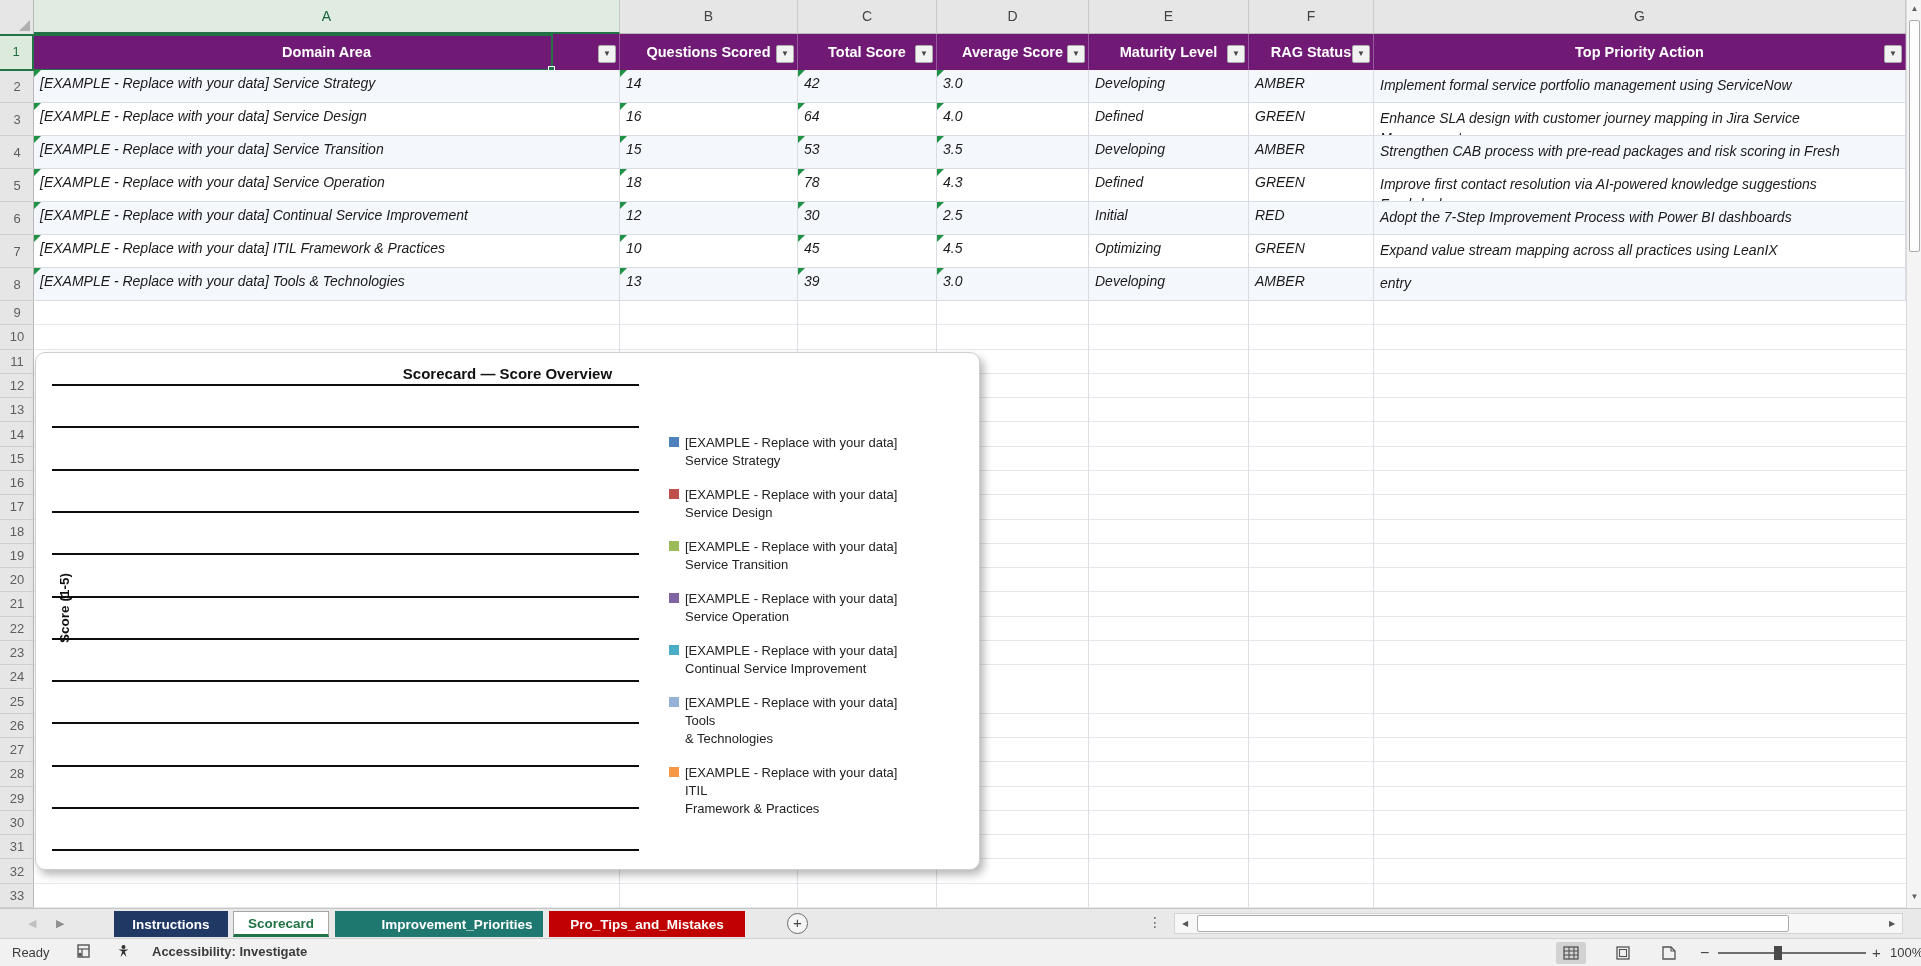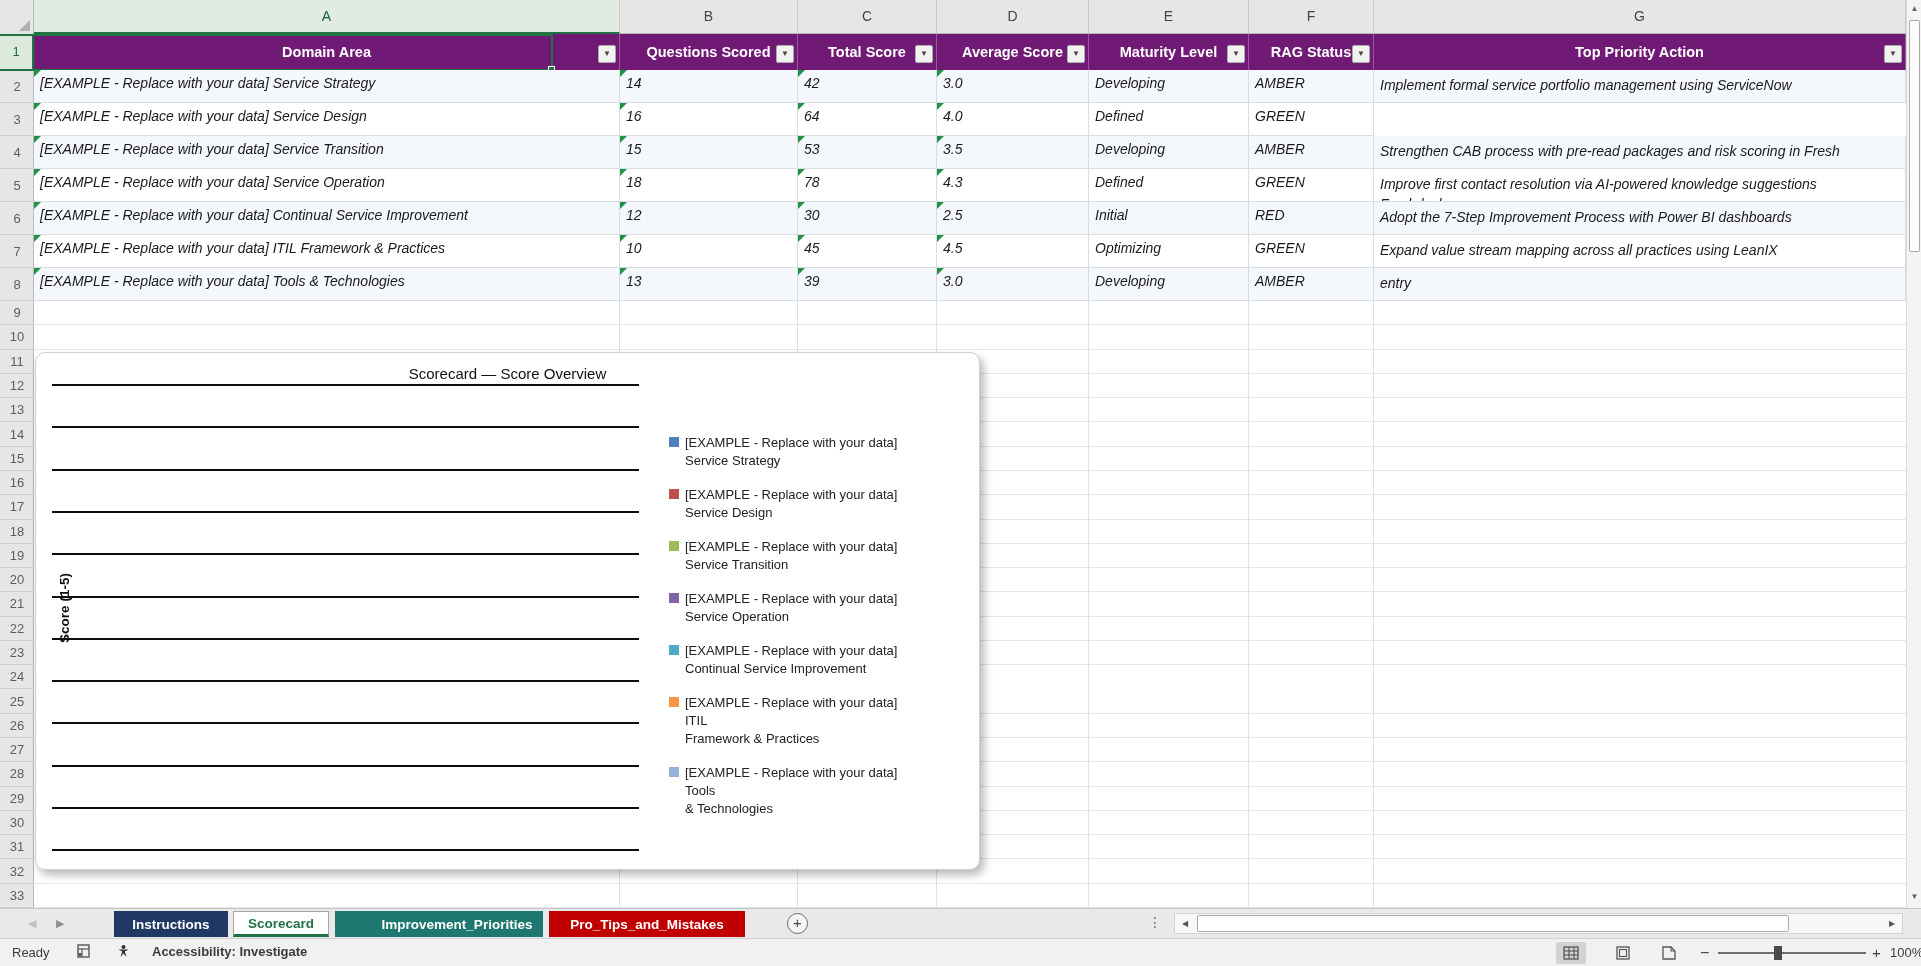--- a/index.html
+++ b/index.html
@@ -38,21 +38,21 @@
   .emptyrows{position:absolute;left:0;top:267px;width:1872px;height:607px;
     background:repeating-linear-gradient(to bottom,#fff 0px,#fff 23.3px,#E4E7EB 23.3px,#E4E7EB 24.28px);}
   .vline{position:absolute;top:267px;height:607px;width:1px;background:#DCDFE4;}
 
   
   .a1sel{position:absolute;left:-34px;top:0;width:587px;height:37px;border:2px solid #217346;pointer-events:none;}
   .a1sel .handle{position:absolute;right:-4px;bottom:-4px;width:7px;height:7px;background:#217346;border:1.5px solid #fff;}
 
   
   .chart{position:absolute;left:1px;top:318px;width:945px;height:518px;background:#fff;border:1.5px solid #CFCFCF;border-radius:10px;box-shadow:4px 5px 9px rgba(0,0,0,.28);}
-  .chart-title{position:absolute;left:0;right:0;top:12px;text-align:center;font-size:15px;font-weight:normal;color:#111;}
+  .chart-title{position:absolute;left:0;right:0;top:12px;text-align:center;font-size:15px;font-weight:bold;color:#111;}
   .chart-plot{position:absolute;left:0;top:0;width:100%;height:100%;}
   .gridline{position:absolute;left:16px;width:587px;height:2px;background:#0d0d0d;}
   .ylab{position:absolute;left:28px;top:255px;transform:translate(-50%,-50%) rotate(-90deg);font-size:13.5px;font-weight:bold;white-space:nowrap;color:#111;}
   .legend{position:absolute;left:633px;top:80px;width:250px;}
   .lgitem{position:relative;margin-bottom:16px;padding-left:16px;}
   .lgmark{position:absolute;left:0;top:4px;width:10px;height:10px;}
   .lgtxt{font-size:13px;line-height:17px;color:#222;}
 
   
   .vscroll{position:absolute;left:1906px;top:0;width:15px;height:908px;background:#F4F4F4;border-left:1px solid #DADADA;}
@@ -171,20 +171,24 @@
           <div class="l1">Implement formal service portfolio management using ServiceNow</div>
         </div>
       </div>
     <div class="drow" style="top:69px">
         <div class="dcell cA"><span class="gtri"></span>[EXAMPLE - Replace with your data] Service Design</div>
         <div class="dcell cB"><span class="gtri"></span>16</div>
         <div class="dcell cC"><span class="gtri"></span>64</div>
         <div class="dcell cD"><span class="gtri"></span>4.0</div>
         <div class="dcell cE">Defined</div>
         <div class="dcell cF">GREEN</div>
+        <div class="dcell cG gcell">
+          <div class="l1">Enhance SLA design with customer journey mapping in Jira Service</div>
+          <div class="l2">Management</div>
+        </div>
       </div>
     <div class="drow band" style="top:102px">
         <div class="dcell cA"><span class="gtri"></span>[EXAMPLE - Replace with your data] Service Transition</div>
         <div class="dcell cB"><span class="gtri"></span>15</div>
         <div class="dcell cC"><span class="gtri"></span>53</div>
         <div class="dcell cD"><span class="gtri"></span>3.5</div>
         <div class="dcell cE">Developing</div>
         <div class="dcell cF">AMBER</div>
         <div class="dcell cG gcell">
           <div class="l1">Strengthen CAB process with pre-read packages and risk scoring in Fresh</div>
@@ -252,22 +256,22 @@
           <div class="gridline" style="top: 496.3px;"></div>
         </div>
       <div class="chart-title">Scorecard — Score Overview</div>
       <div class="ylab">Score (1-5)</div>
       <div class="legend">
           <div class="lgitem"><span class="lgmark" style="background: rgb(79, 129, 189);"></span><span class="lgtxt">[EXAMPLE - Replace with your data]<br>Service Strategy</span></div>
           <div class="lgitem"><span class="lgmark" style="background: rgb(192, 80, 77);"></span><span class="lgtxt">[EXAMPLE - Replace with your data]<br>Service Design</span></div>
           <div class="lgitem"><span class="lgmark" style="background: rgb(155, 187, 89);"></span><span class="lgtxt">[EXAMPLE - Replace with your data]<br>Service Transition</span></div>
           <div class="lgitem"><span class="lgmark" style="background: rgb(128, 100, 162);"></span><span class="lgtxt">[EXAMPLE - Replace with your data]<br>Service Operation</span></div>
           <div class="lgitem"><span class="lgmark" style="background: rgb(75, 172, 198);"></span><span class="lgtxt">[EXAMPLE - Replace with your data]<br>Continual Service Improvement</span></div>
+          <div class="lgitem"><span class="lgmark" style="background: rgb(149, 179, 215);"></span><span class="lgtxt">[EXAMPLE - Replace with your data] Tools<br>&amp; Technologies</span></div>
           <div class="lgitem"><span class="lgmark" style="background: rgb(247, 150, 70);"></span><span class="lgtxt">[EXAMPLE - Replace with your data] ITIL<br>Framework &amp; Practices</span></div>
-          <div class="lgitem"><span class="lgmark" style="background: rgb(149, 179, 215);"></span><span class="lgtxt">[EXAMPLE - Replace with your data] Tools<br>&amp; Technologies</span></div>
         </div>
     </div>
   </div>
 
   <div class="vscroll">
     <span class="arr" style="top:0">▲</span>
     <div class="vthumb"></div>
     <span class="arr" style="top:888px">▼</span>
   </div>
 

